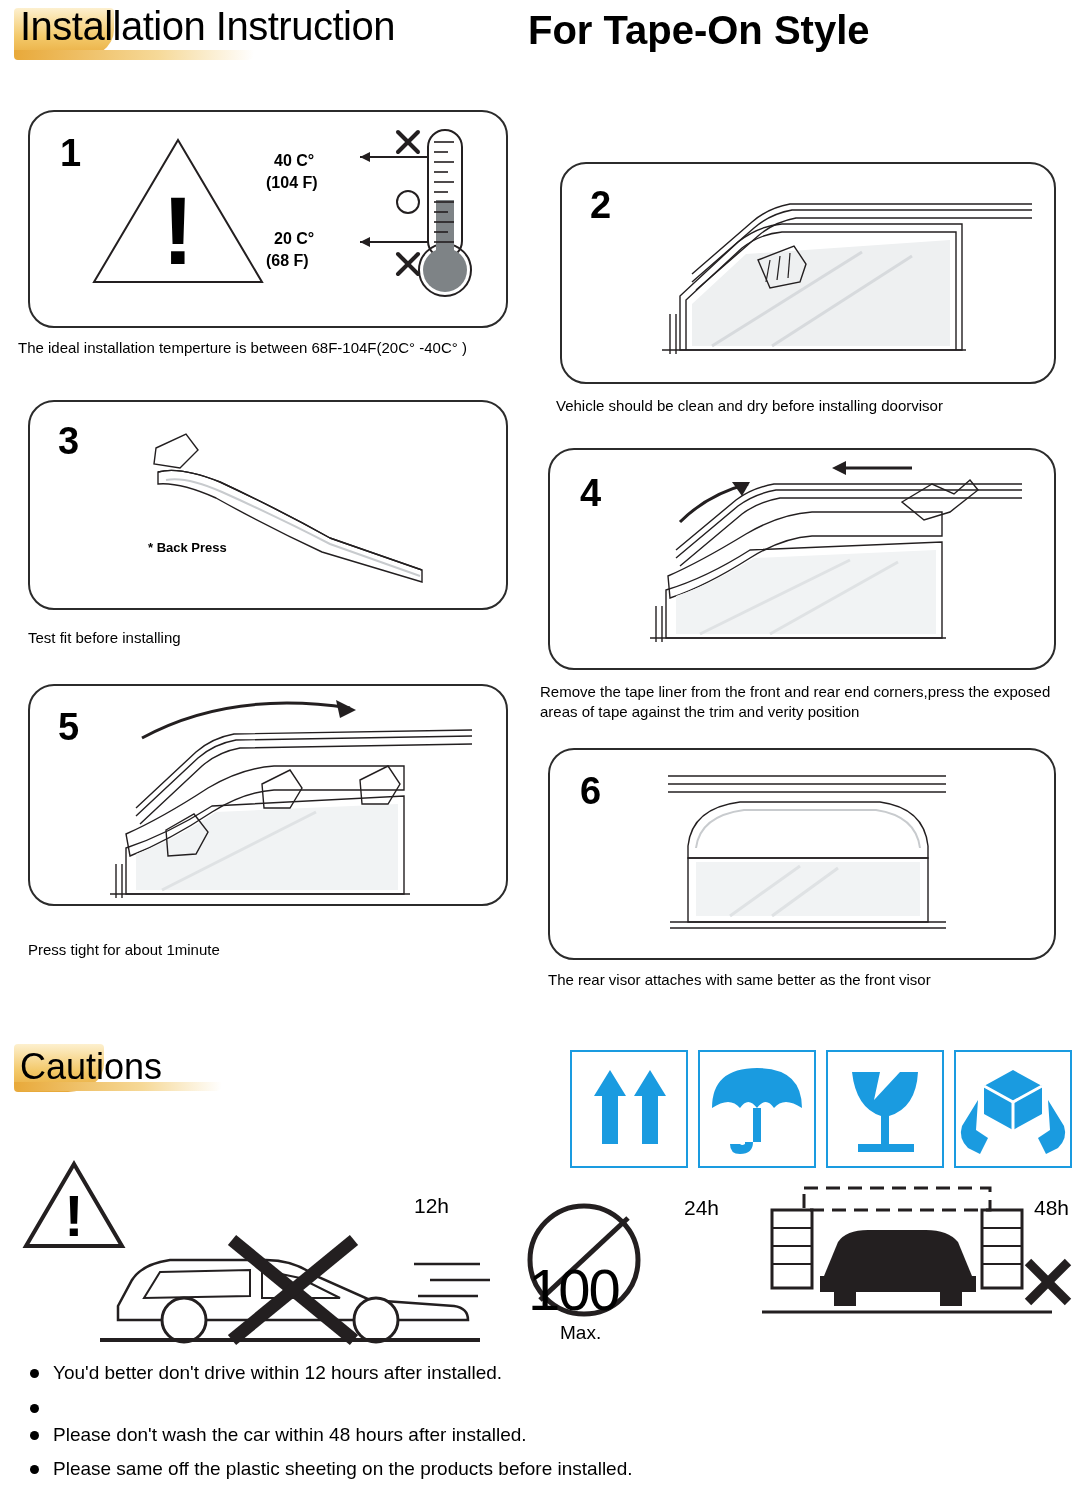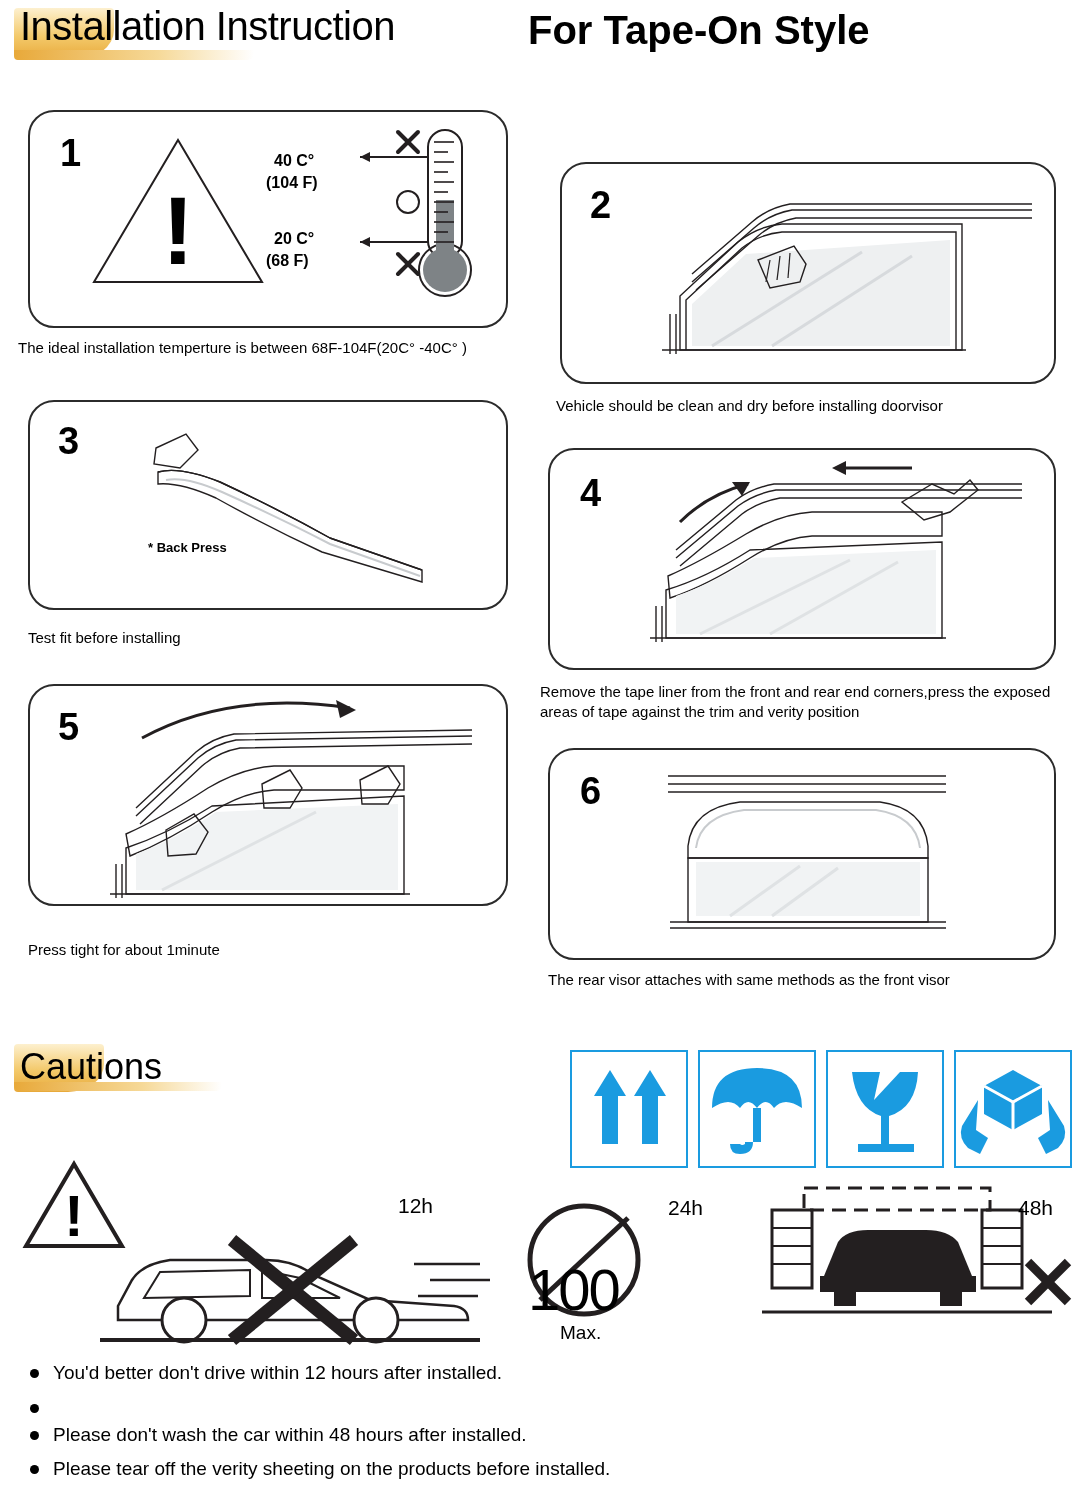--- a/index.html
+++ b/index.html
@@ -126,21 +126,21 @@
     flex: none;
   }
   .bullet-text {
     font-size: 19px;
     line-height: 1.35;
   }
 
   .lbl { font-size: 13px; font-weight: bold; }
   .temp-lbl { font-size: 16px; font-weight: bold; white-space: nowrap; }
   .big-num { font-size: 58px; font-weight: 400; letter-spacing: -2px; }
-  .hrs { font-size: 21px; }
+  .hrs { font-size: 21px; margin-left: 16px; }
 </style>
 </head>
 <body>
 
 <div class="header">
   <div class="header-swoosh"></div>
   <div class="title-main">Installation Instruction</div>
   <div class="title-accent">For Tape-On Style</div>
 </div>
 
@@ -297,21 +297,21 @@
     <path d="M146,98 Q150,66 194,60 L326,60 Q366,66 370,98" stroke="#c8cbce" stroke-width="2" fill="none"></path>
 
     <rect x="138" y="108" width="240" height="64" fill="#ffffff" class="stroke-thin"></rect>
     <rect x="146" y="112" width="224" height="54" fill="#f1f3f4"></rect>
     <path d="M180,166 L250,116" stroke="#dfe2e4" stroke-width="3" fill="none"></path>
     <path d="M222,166 L288,118" stroke="#dfe2e4" stroke-width="3" fill="none"></path>
     <line x1="120" y1="172" x2="396" y2="172" class="stroke-thin"></line>
     <line x1="120" y1="178" x2="396" y2="178" class="stroke-thin"></line>
   </svg>
 </div>
-<div class="caption" style="left:548px; top:970px; width:508px;">The rear visor attaches with same methods as the front visor</div>
+<div class="caption" style="left:548px; top:970px; width:508px;">The rear visor attaches with same better as the front visor</div>
 
 <div class="cautions-swoosh"></div>
 <div class="cautions-title">Cautions</div>
 
 <div class="ship-box" style="left:570px; top:1050px; width:118px; height:118px;">
   <svg width="114" height="114" viewBox="0 0 114 114">
     <polygon points="38,18 54,44 46,44 46,92 30,92 30,44 22,44" fill="#1a9be0"></polygon>
     <polygon points="78,18 94,44 86,44 86,92 70,92 70,44 62,44" fill="#1a9be0"></polygon>
   </svg>
 </div>
@@ -402,15 +402,15 @@
   </div>
   <div class="bullet-row">
     <div class="bullet-dot"></div>
   </div>
   <div class="bullet-row">
     <div class="bullet-dot"></div>
     <div class="bullet-text">Please don't wash the car within 48 hours after installed.</div>
   </div>
   <div class="bullet-row">
     <div class="bullet-dot"></div>
-    <div class="bullet-text">Please tear off the verity sheeting on the products before installed.</div>
+    <div class="bullet-text">Please same off the plastic sheeting on the products before installed.</div>
   </div>
 </div>
 
 </body></html>

